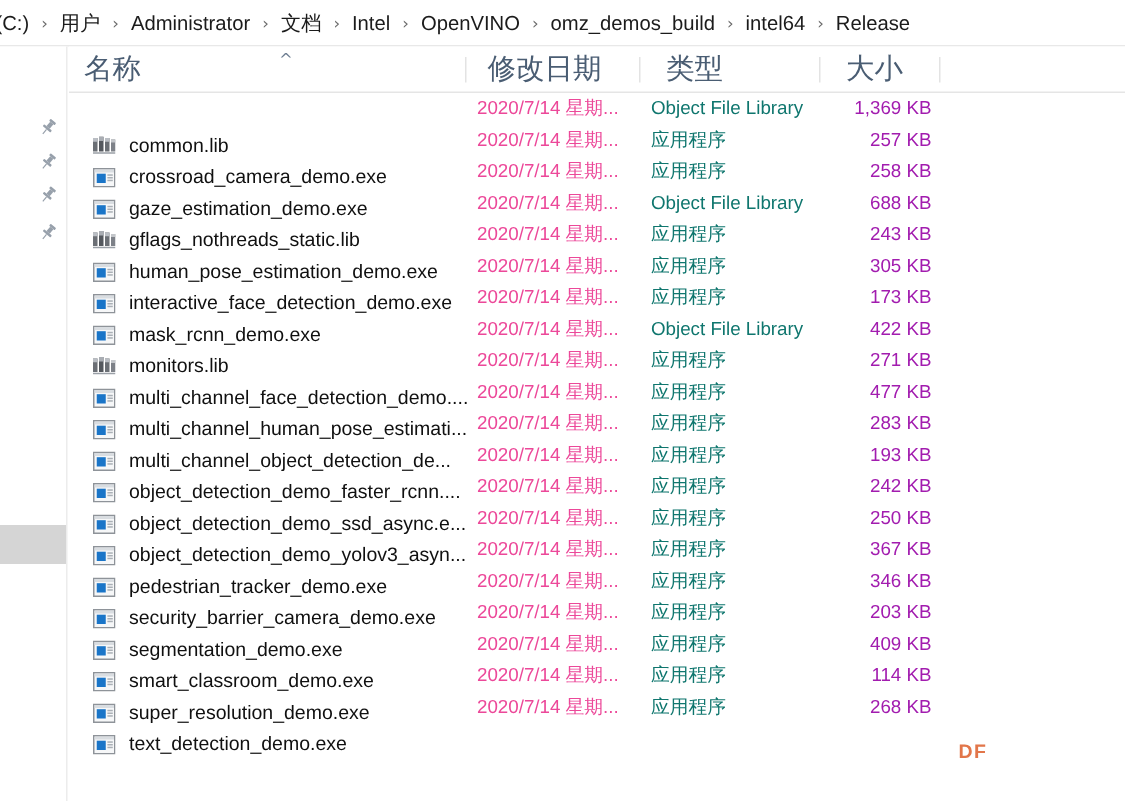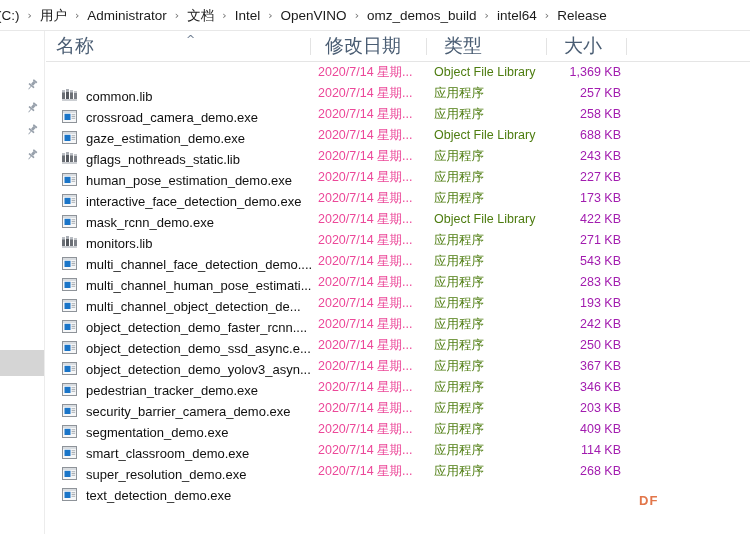--- a/index.html
+++ b/index.html
@@ -92,21 +92,21 @@
   #file-rows{
     position:absolute;left:0;top:31px;width:704px;
   }
   .file-row{
     position:relative;
     height:21px;
     display:flex;align-items:center;
   }
   .cell-name{
     position:absolute;left:16px;
-    display:flex;align-items:flex-start;
+    display:flex;align-items:flex-end;
     width:250px;
     overflow:hidden;
     margin-top:48px;
   }
   .file-icon{
     width:15px;height:14px;
     flex:0 0 15px;
     margin-right:9px;
     position:relative;
   }
@@ -117,21 +117,21 @@
     line-height:17px;
   }
   .cell-date{
     position:absolute;left:272px;
     font-size:12.5px;color:#ec4899;
     white-space:nowrap;
     line-height:17px;
   }
   .cell-type{
     position:absolute;left:388px;
-    font-size:12.5px;color:#4d7c0f;
+    font-size:12.5px;color:#0f766e;
     white-space:nowrap;
     line-height:17px;
   }
   .cell-size{
     position:absolute;left:440px;width:135px;
     text-align:right;
     font-size:12.5px;color:#a21caf;
     white-space:nowrap;
     line-height:17px;
   }
@@ -324,21 +324,21 @@
               <rect x="1" y="1" width="13" height="2" fill="#d9dde1"></rect>
               <rect x="2.5" y="3.8" width="6" height="6.2" fill="#1a75c8"></rect>
               <rect x="9.6" y="4.2" width="3.6" height="1" fill="#aab0b6"></rect>
               <rect x="9.6" y="6" width="3.6" height="1" fill="#aab0b6"></rect>
               <rect x="9.6" y="7.8" width="3.6" height="1" fill="#aab0b6"></rect>
             </svg></span>
           <span class="name-text">interactive_face_detection_demo.exe</span>
         </div>
         <div class="cell-date">2020/7/14 星期...</div>
         <div class="cell-type">应用程序</div>
-        <div class="cell-size">227 KB</div>
+        <div class="cell-size">305 KB</div>
       </div>
       <div class="file-row">
         <div class="cell-name">
           <span class="file-icon"><svg class="icon-exe" viewBox="0 0 15 13" xmlns="http://www.w3.org/2000/svg">
               <rect x="0.5" y="0.5" width="14" height="12" fill="#f6f7f8" stroke="#8e9399" stroke-width="1"></rect>
               <rect x="1" y="1" width="13" height="2" fill="#d9dde1"></rect>
               <rect x="2.5" y="3.8" width="6" height="6.2" fill="#1a75c8"></rect>
               <rect x="9.6" y="4.2" width="3.6" height="1" fill="#aab0b6"></rect>
               <rect x="9.6" y="6" width="3.6" height="1" fill="#aab0b6"></rect>
               <rect x="9.6" y="7.8" width="3.6" height="1" fill="#aab0b6"></rect>
@@ -391,21 +391,21 @@
               <rect x="1" y="1" width="13" height="2" fill="#d9dde1"></rect>
               <rect x="2.5" y="3.8" width="6" height="6.2" fill="#1a75c8"></rect>
               <rect x="9.6" y="4.2" width="3.6" height="1" fill="#aab0b6"></rect>
               <rect x="9.6" y="6" width="3.6" height="1" fill="#aab0b6"></rect>
               <rect x="9.6" y="7.8" width="3.6" height="1" fill="#aab0b6"></rect>
             </svg></span>
           <span class="name-text">multi_channel_human_pose_estimati...</span>
         </div>
         <div class="cell-date">2020/7/14 星期...</div>
         <div class="cell-type">应用程序</div>
-        <div class="cell-size">543 KB</div>
+        <div class="cell-size">477 KB</div>
       </div>
       <div class="file-row">
         <div class="cell-name">
           <span class="file-icon"><svg class="icon-exe" viewBox="0 0 15 13" xmlns="http://www.w3.org/2000/svg">
               <rect x="0.5" y="0.5" width="14" height="12" fill="#f6f7f8" stroke="#8e9399" stroke-width="1"></rect>
               <rect x="1" y="1" width="13" height="2" fill="#d9dde1"></rect>
               <rect x="2.5" y="3.8" width="6" height="6.2" fill="#1a75c8"></rect>
               <rect x="9.6" y="4.2" width="3.6" height="1" fill="#aab0b6"></rect>
               <rect x="9.6" y="6" width="3.6" height="1" fill="#aab0b6"></rect>
               <rect x="9.6" y="7.8" width="3.6" height="1" fill="#aab0b6"></rect>

